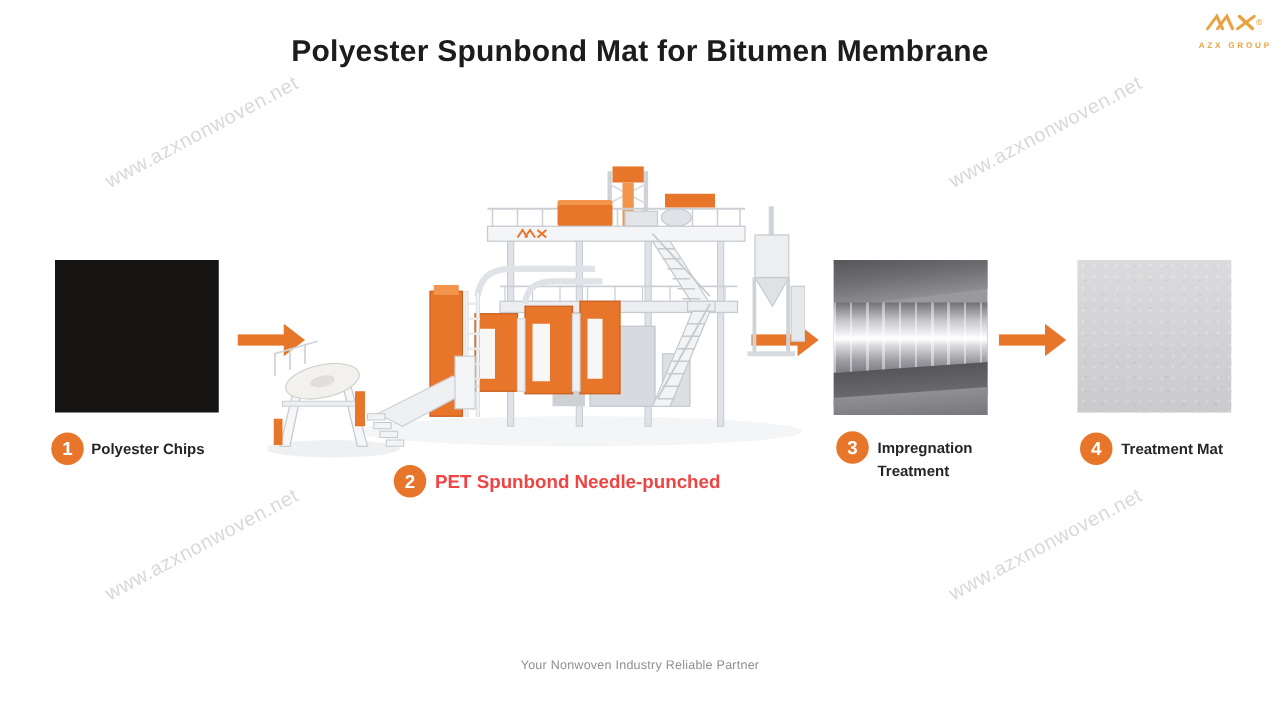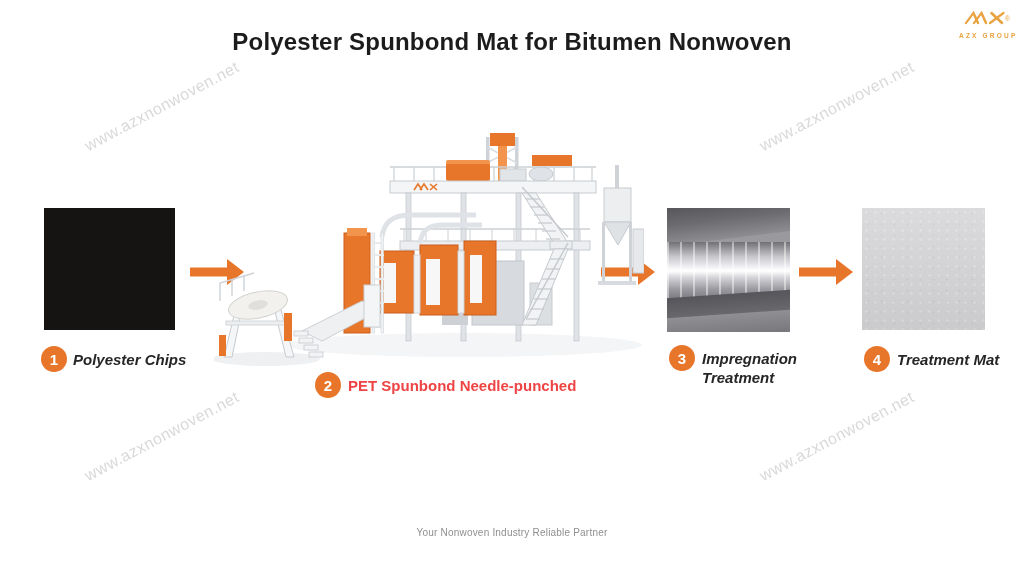--- a/index.html
+++ b/index.html
@@ -65,21 +65,21 @@
   
   .machine{position:absolute;left:214px;top:133px;width:430px;height:240px;}
   
   .badge{
     position:absolute;width:26px;height:26px;border-radius:50%;background:#E8762A;
     color:#fff;font-size:15px;font-weight:bold;display:flex;align-items:center;
     justify-content:center;line-height:1;
   }
   .b1{left:41px;top:346px;} .b2{left:315px;top:372px;}
   .b3{left:669px;top:345px;} .b4{left:864px;top:346px;}
-  .step-label{position:absolute;font-size:15px;font-weight:bold;color:#262626;line-height:19px;font-style:italic;}
+  .step-label{position:absolute;font-size:12px;font-weight:bold;color:#262626;line-height:19px;}
   .l1{left:73px;top:350px;}
   .l3{left:702px;top:349px;width:120px;}
   .l4{left:897px;top:350px;}
   .l2{left:348px;top:376px;}
   .l2 .bold-line{font-size:15px;font-weight:bold;color:#ef4444;line-height:19px;}
   .l2 .plain-line{font-size:13.5px;font-weight:normal;color:#454545;line-height:19px;}
   
   .footer{
     position:absolute;left:0;right:0;top:527px;text-align:center;
     font-size:10px;color:#8f8f8f;letter-spacing:.2px;
@@ -88,21 +88,21 @@
 </head>
 <body>
 
 <div class="slide">
 
   <span class="wm tl">www.azxnonwoven.net</span>
   <span class="wm tr">www.azxnonwoven.net</span>
   <span class="wm bl">www.azxnonwoven.net</span>
   <span class="wm br">www.azxnonwoven.net</span>
 
-  <div class="title">Polyester Spunbond Mat for Bitumen Nonwoven</div>
+  <div class="title">Polyester Spunbond Mat for Bitumen Membrane</div>
 
   <div class="logo">
     <span class="mark">
       <svg width="48" height="18" viewBox="0 0 48 18">
         <g stroke="#E9A23F" stroke-width="2.4" fill="none" stroke-linecap="round" transform="skewX(-8) translate(3,0)">
           <path d="M2,14 L8,4 L14,14"></path>
           <path d="M10,14 L16,4 L22,14"></path>
           <path d="M26,4 L38,14"></path>
           <path d="M38,4 L26,14"></path>
         </g>

